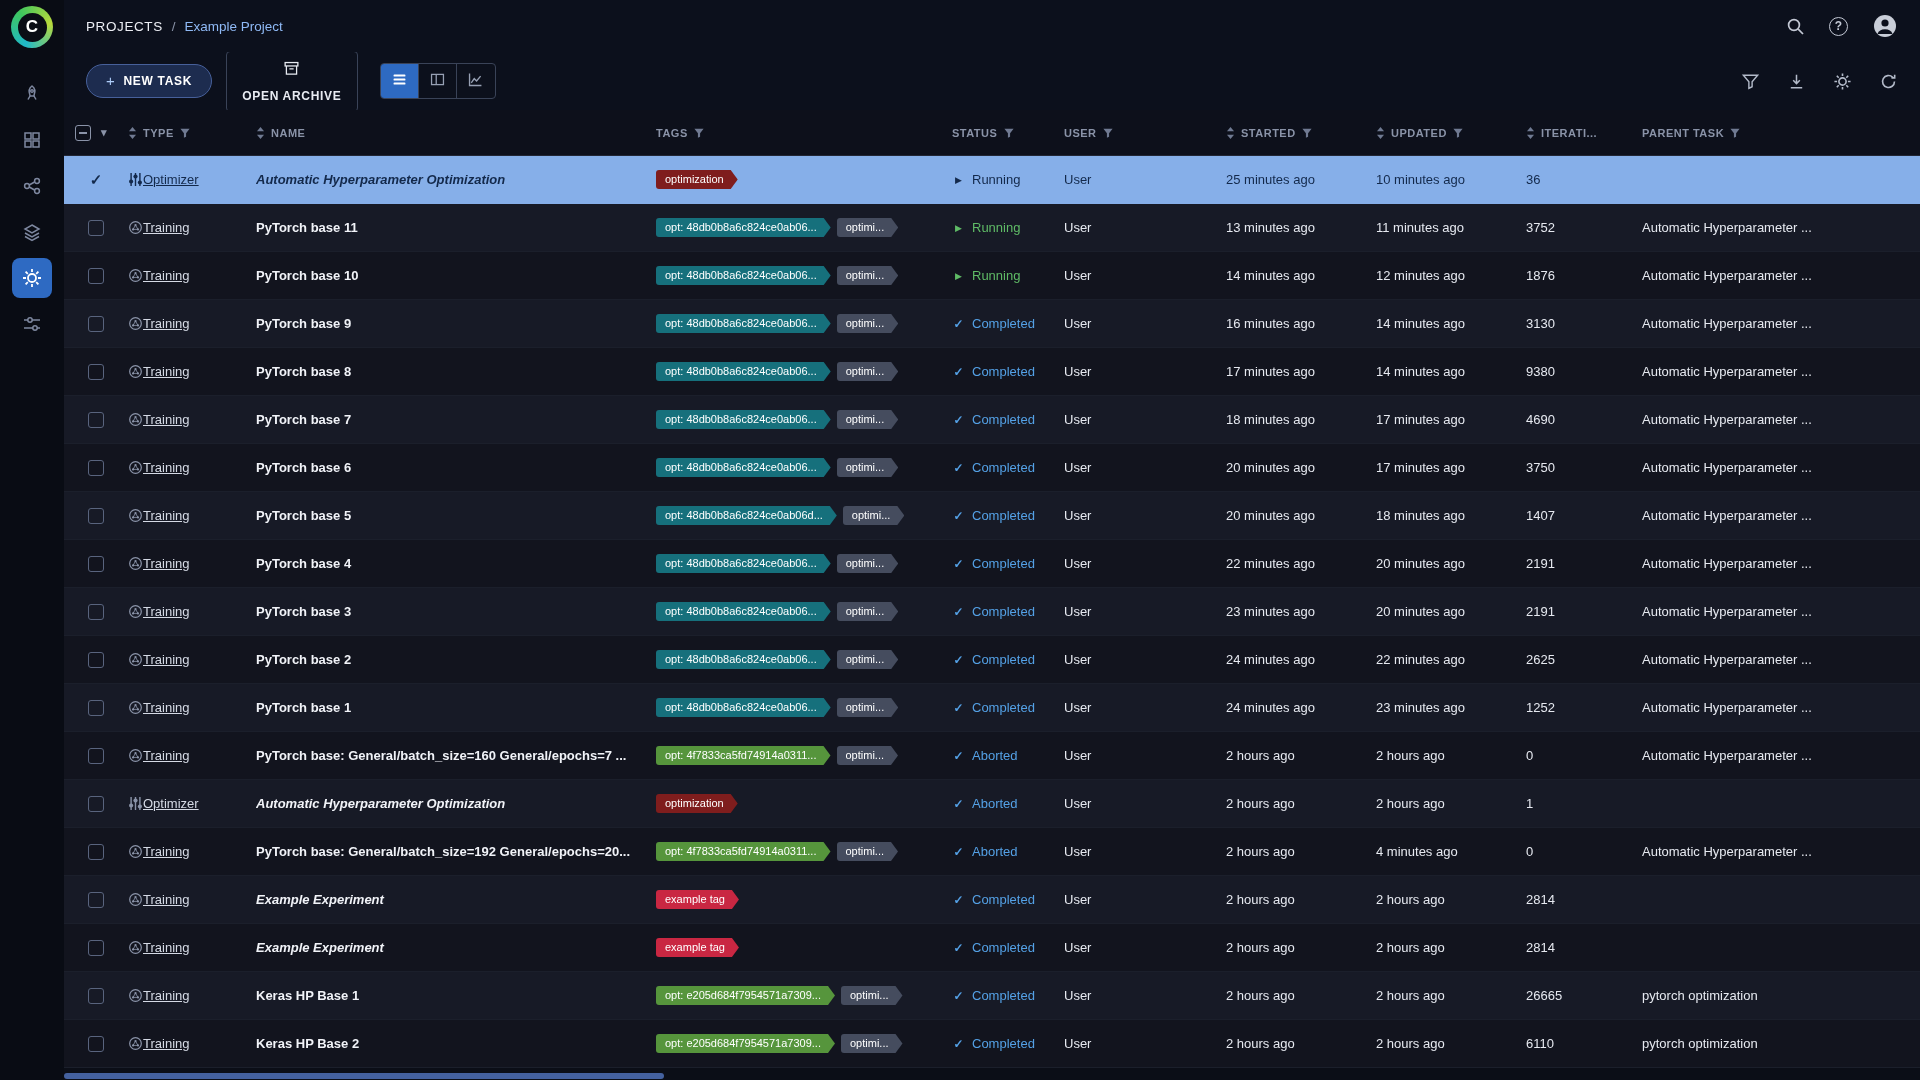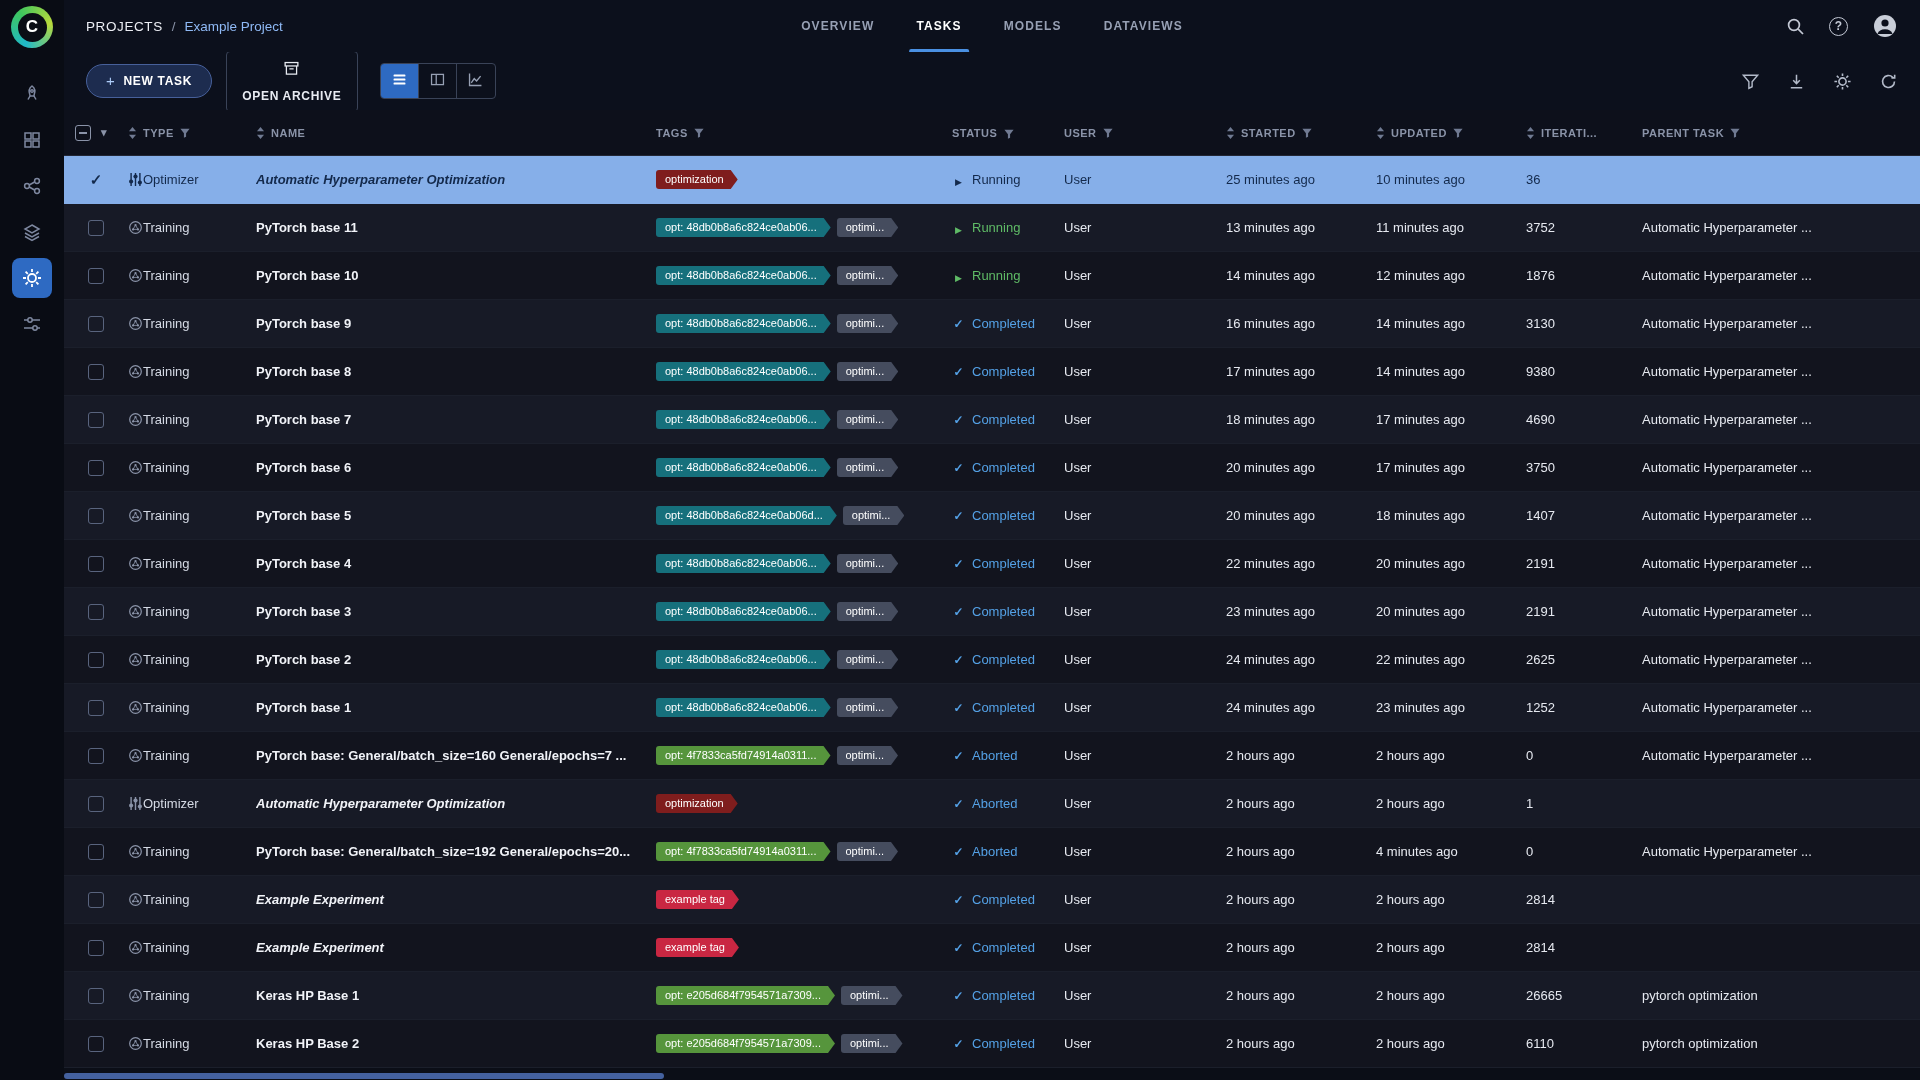--- a/index.html
+++ b/index.html
@@ -74,30 +74,30 @@
     color:#e6e9f0;font-size:13px;cursor:pointer;}
   .tr:nth-child(odd){background:#12141e;}
   .tr:nth-child(even){background:#171a26;}
   .tr.selected{background:#86afe9;border-bottom-color:#86afe9;}
   .tr.selected,.tr.selected .name,.tr.selected .cell-type{color:#13294b;}
 
   .col-check{width:64px;display:flex;justify-content:center;flex-shrink:0;}
   .col-type{width:128px;flex-shrink:0;display:flex;align-items:center;}
   .col-name{width:400px;flex-shrink:0;overflow:hidden;text-overflow:ellipsis;white-space:nowrap;padding-right:18px;}
   .col-tags{width:296px;flex-shrink:0;display:flex;gap:6px;overflow:hidden;align-items:center;}
-  .col-status{width:112px;flex-shrink:0;display:flex;align-items:flex-end;gap:7px;white-space:nowrap;}
+  .col-status{width:112px;flex-shrink:0;display:flex;align-items:center;gap:7px;white-space:nowrap;}
   .col-user{width:118px;flex-shrink:0;white-space:nowrap;overflow:hidden;}
   .col-started{width:150px;flex-shrink:0;white-space:nowrap;margin-left:44px;}
   .col-updated{width:150px;flex-shrink:0;white-space:nowrap;}
   .col-iter{width:116px;flex-shrink:0;white-space:nowrap;}
   .col-parent{flex:1;overflow:hidden;text-overflow:ellipsis;white-space:nowrap;padding-right:22px;min-width:0;}
 
   .cb{width:16px;height:16px;border:1.5px solid #59647e;border-radius:3px;display:block;}
   .checkmark{font-size:15px;font-weight:700;color:#13294b;}
-  .cell-type{color:#d5dae5;}
+  .cell-type{color:#d5dae5;text-decoration:underline;}
   .type-ic{display:flex;align-items:center;color:#8a93a8;}
   .tr.selected .type-ic{color:#13294b;}
   .name{font-weight:700;color:#f1f3f8;}
   .name.italic{font-style:italic;}
 
   .tag{font-size:11px;line-height:1;padding:4px 14px 4px 9px;color:#fff;white-space:nowrap;
     clip-path:polygon(0 0,calc(100% - 7px) 0,100% 50%,calc(100% - 7px) 100%,0 100%);
     border-radius:3px;max-width:210px;overflow:hidden;flex-shrink:0;}
   .tag-teal{background:#16707c;}
   .tag-green{background:#56953c;}
@@ -184,26 +184,20 @@
   </aside>
 
   <div id="main">
 
     <header id="topbar">
       <div class="breadcrumb">
         <span class="crumb-root">PROJECTS</span>
         <span class="crumb-sep">/</span>
         <span class="crumb-current">Example Project</span>
       </div>
-      <nav class="tabs">
-        <div class="tab">OVERVIEW</div>
-        <div class="tab active">TASKS</div>
-        <div class="tab">MODELS</div>
-        <div class="tab">DATAVIEWS</div>
-      </nav>
       <div class="topbar-right">
         <span class="tb-ic">
           <svg width="19" height="19" viewBox="0 0 19 19" fill="none" stroke="currentColor" stroke-width="1.7">
               <circle cx="8" cy="8" r="5.4"></circle>
               <path d="M12.2 12.2L17 17"></path>
             </svg>
         </span>
         <span class="tb-ic help-circle">?</span>
         <span class="tb-ic">
           <svg width="26" height="26" viewBox="0 0 26 26">

